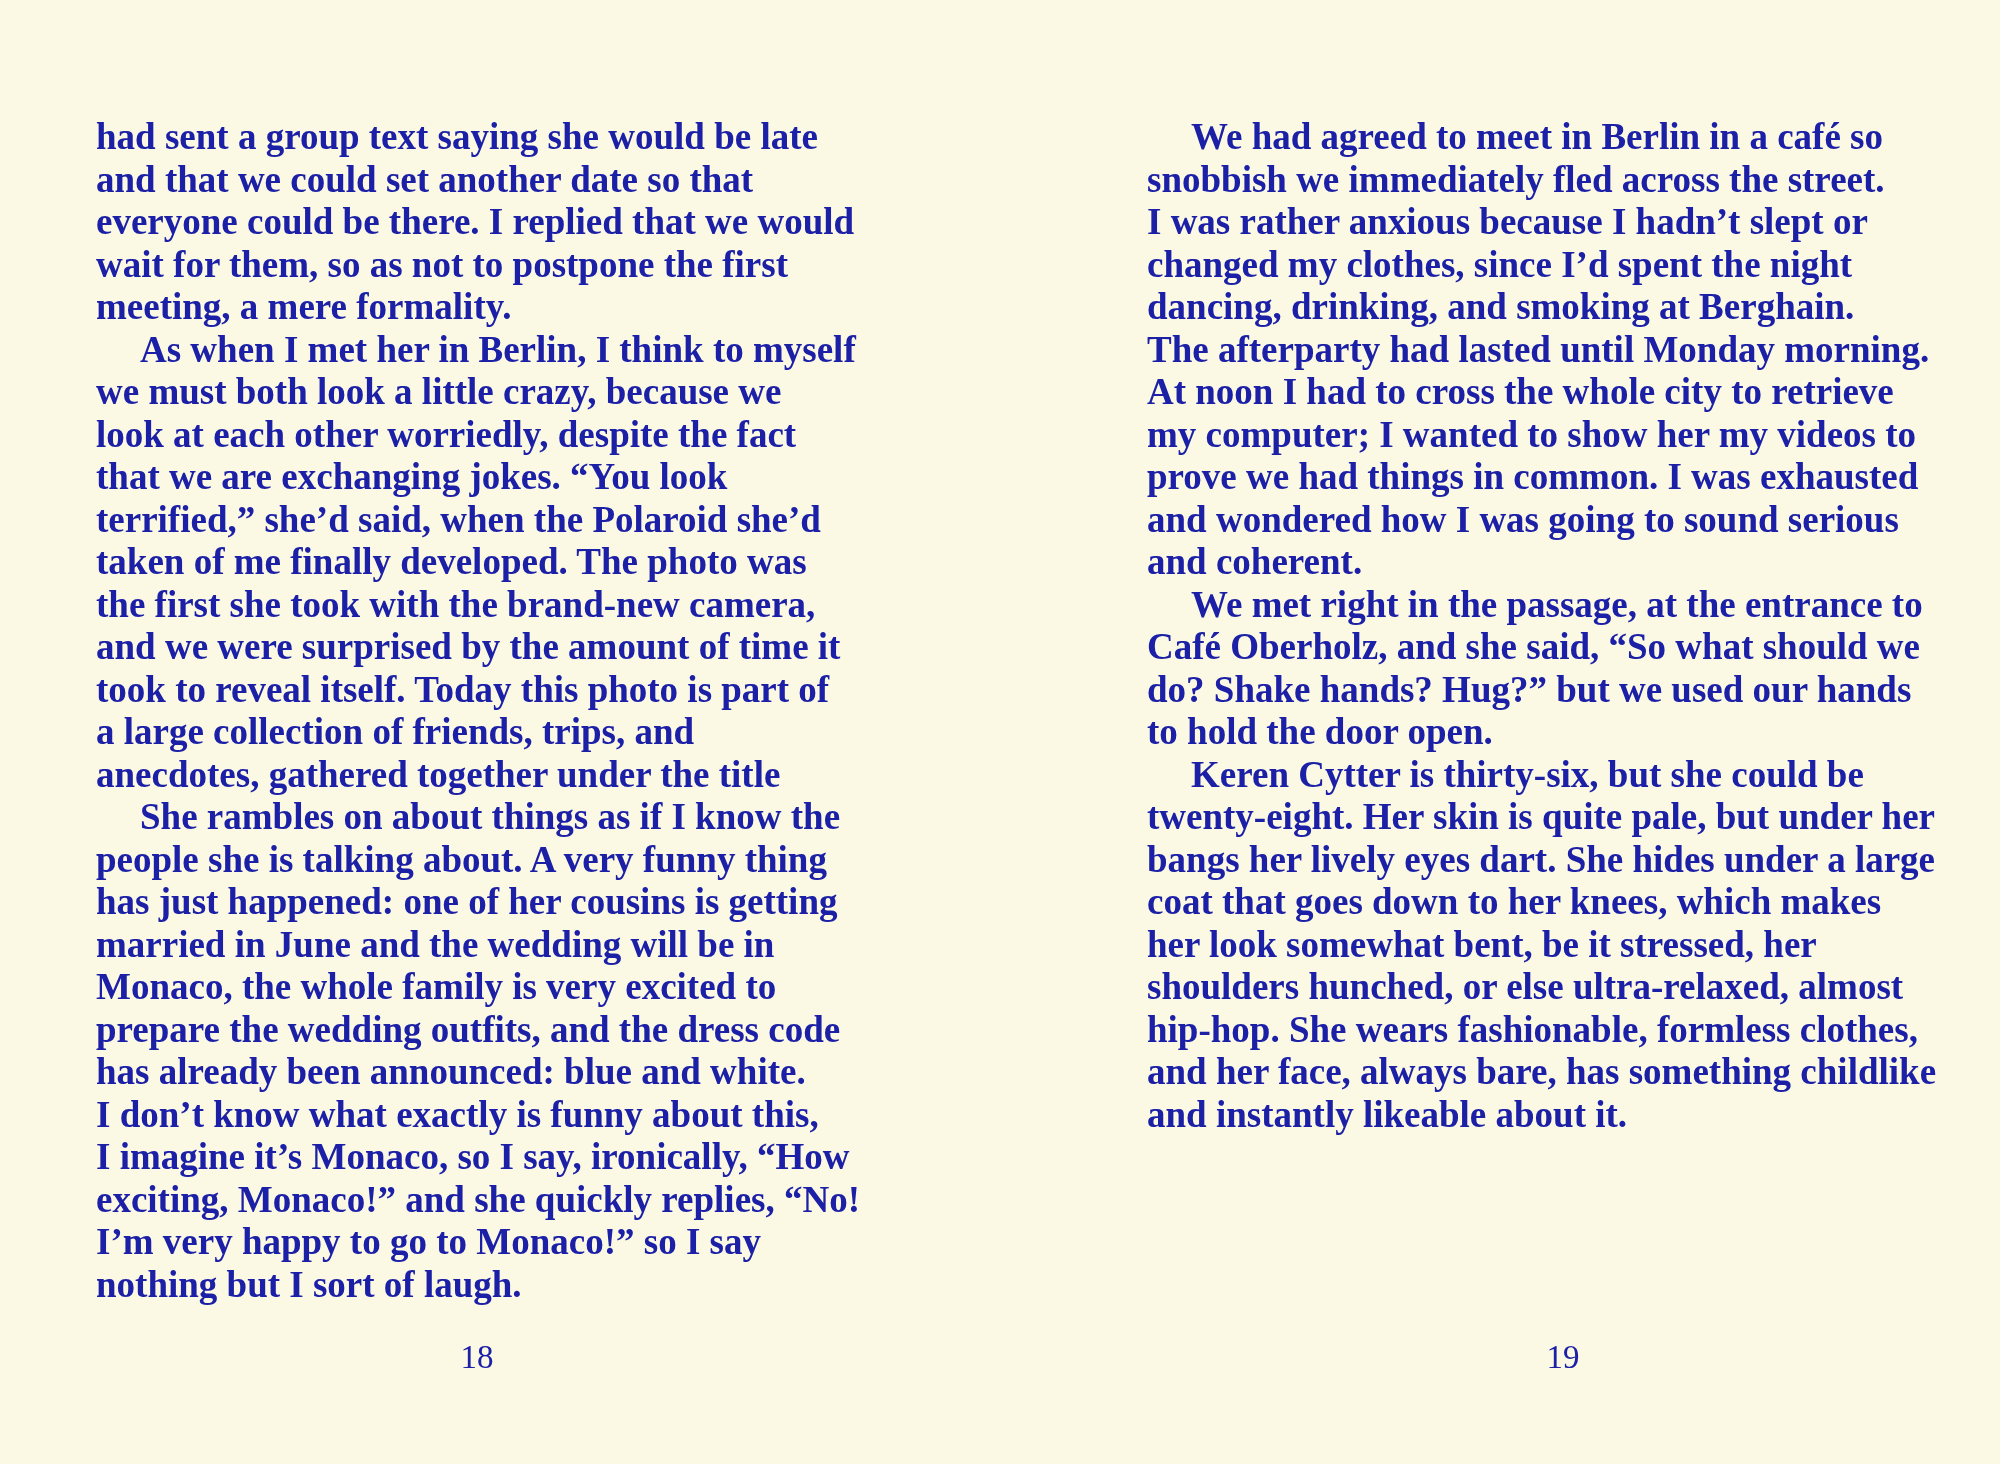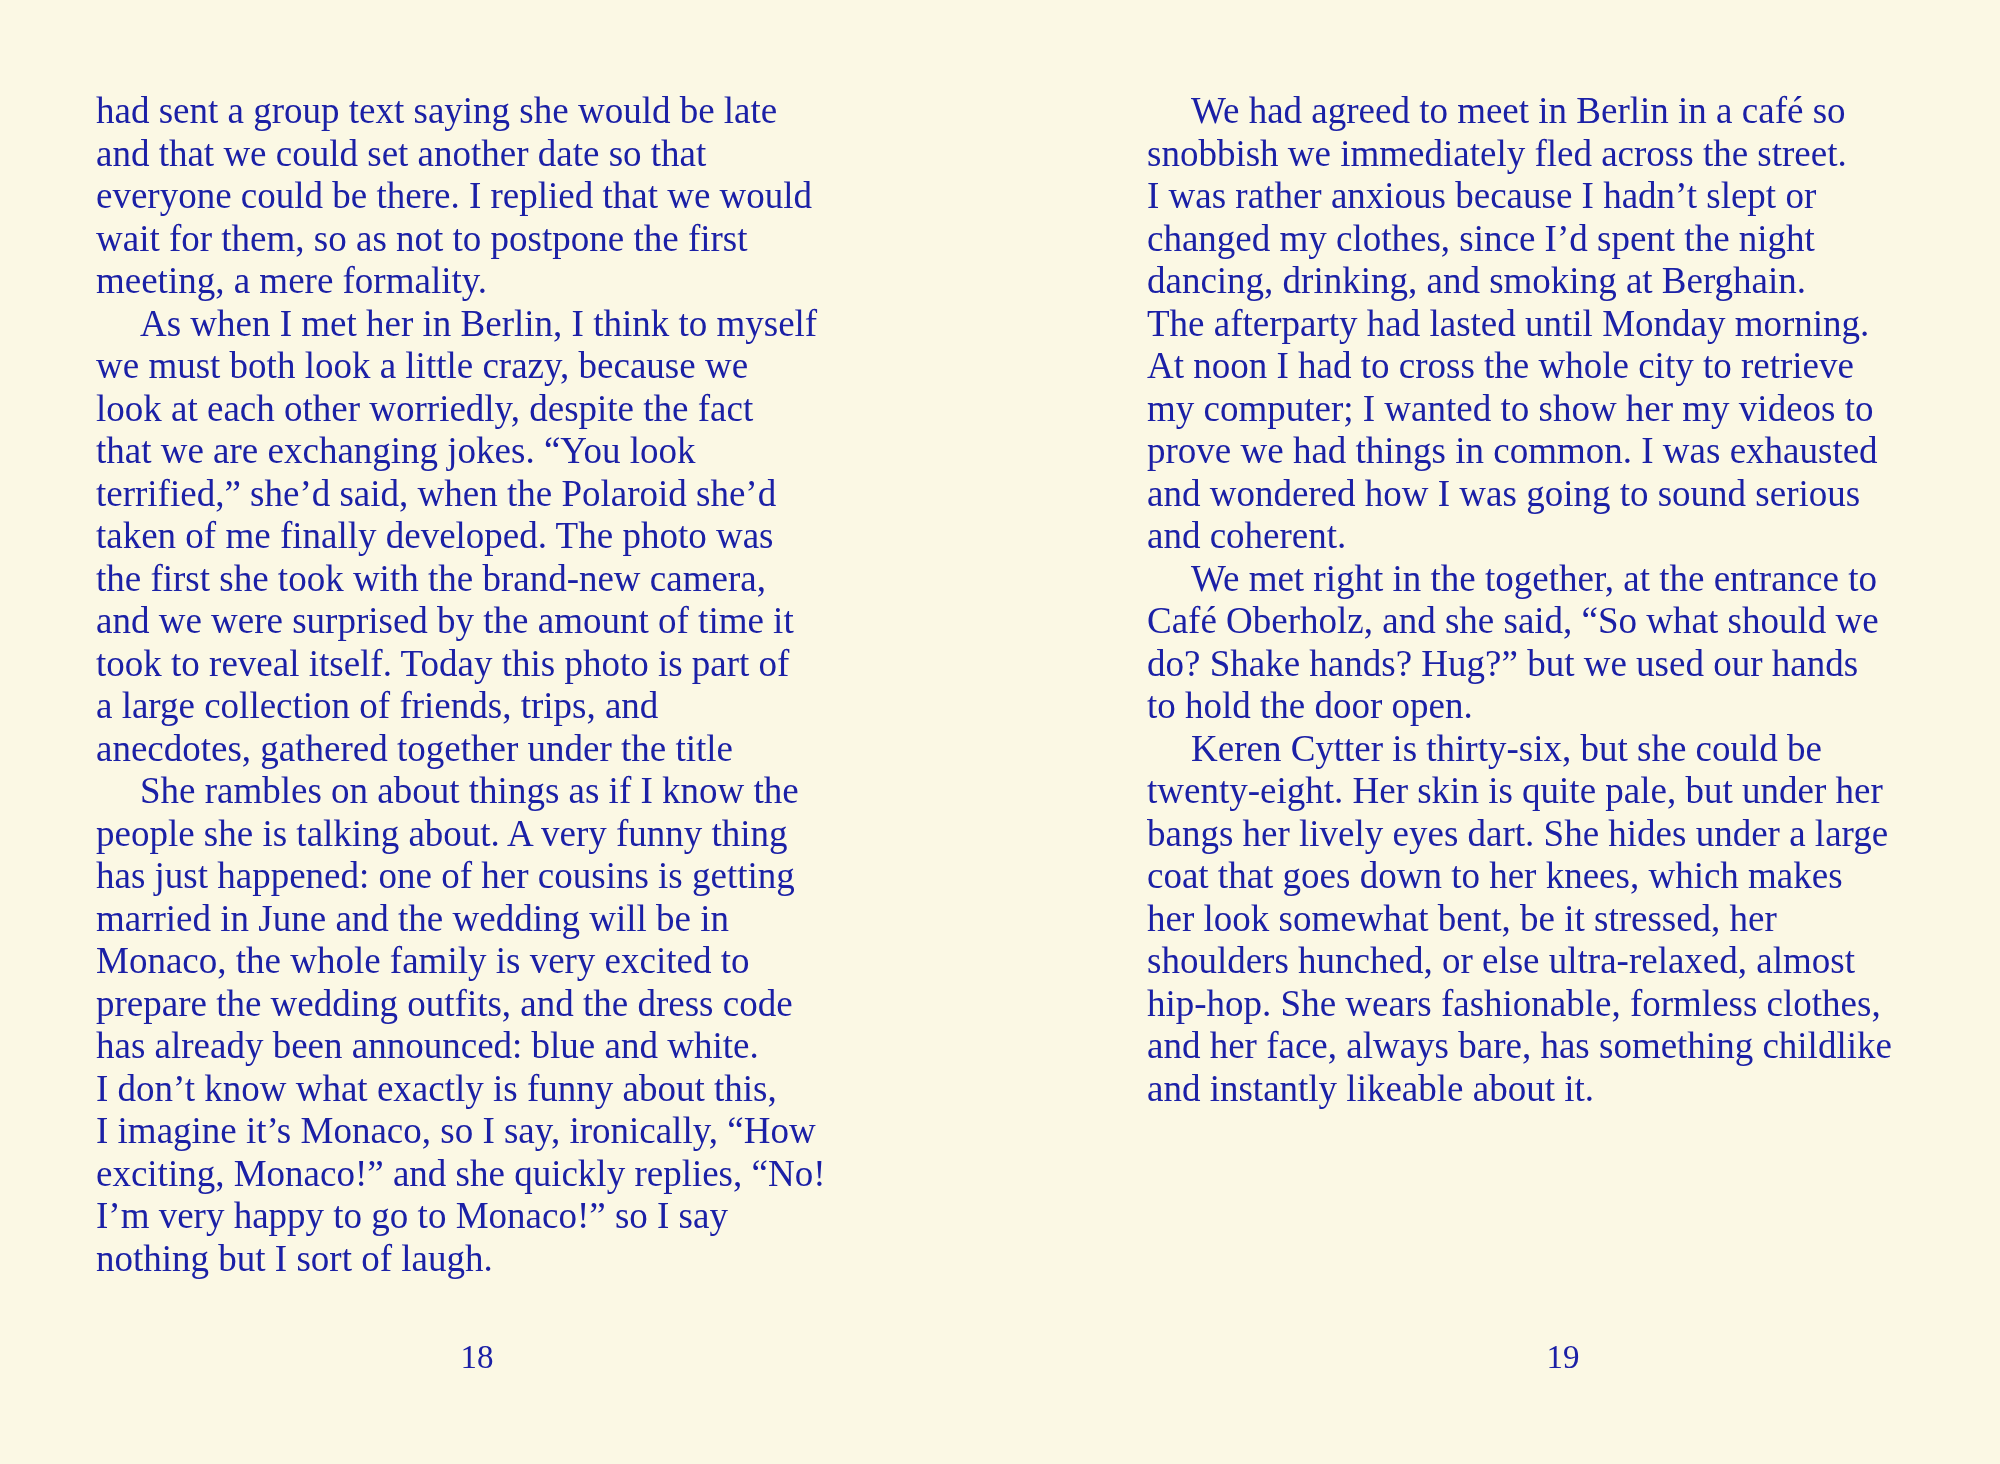--- a/index.html
+++ b/index.html
@@ -22,22 +22,23 @@
     position: absolute;
     top: 0;
     width: 1000px;
     height: 1464px;
   }
   .page.left  { left: 0; }
   .page.right { left: 1000px; }
 
   .text-block {
     position: absolute;
-    top: 90px;
+    top: 116px;
     width: 830px;
+    font-weight: bold;
   }
   .page.left  .text-block { left: 96px; }
   .page.right .text-block { left: 147px; }
 
   .para {
     margin: 0;
     padding: 0;
     white-space: pre-line;
     text-indent: 44px;
     font-size: 37px;
@@ -103,21 +104,21 @@
 snobbish we immediately fled across the street.
 I was rather anxious because I hadn’t slept or
 changed my clothes, since I’d spent the night
 dancing, drinking, and smoking at Berghain.
 The afterparty had lasted until Monday morning.
 At noon I had to cross the whole city to retrieve
 my computer; I wanted to show her my videos to
 prove we had things in common. I was exhausted
 and wondered how I was going to sound serious
 and coherent.</p>
-      <p class="para">We met right in the together, at the entrance to
+      <p class="para">We met right in the passage, at the entrance to
 Café Oberholz, and she said, “So what should we
 do? Shake hands? Hug?” but we used our hands
 to hold the door open.</p>
       <p class="para">Keren Cytter is thirty-six, but she could be
 twenty-eight. Her skin is quite pale, but under her
 bangs her lively eyes dart. She hides under a large
 coat that goes down to her knees, which makes
 her look somewhat bent, be it stressed, her
 shoulders hunched, or else ultra-relaxed, almost
 hip-hop. She wears fashionable, formless clothes,

